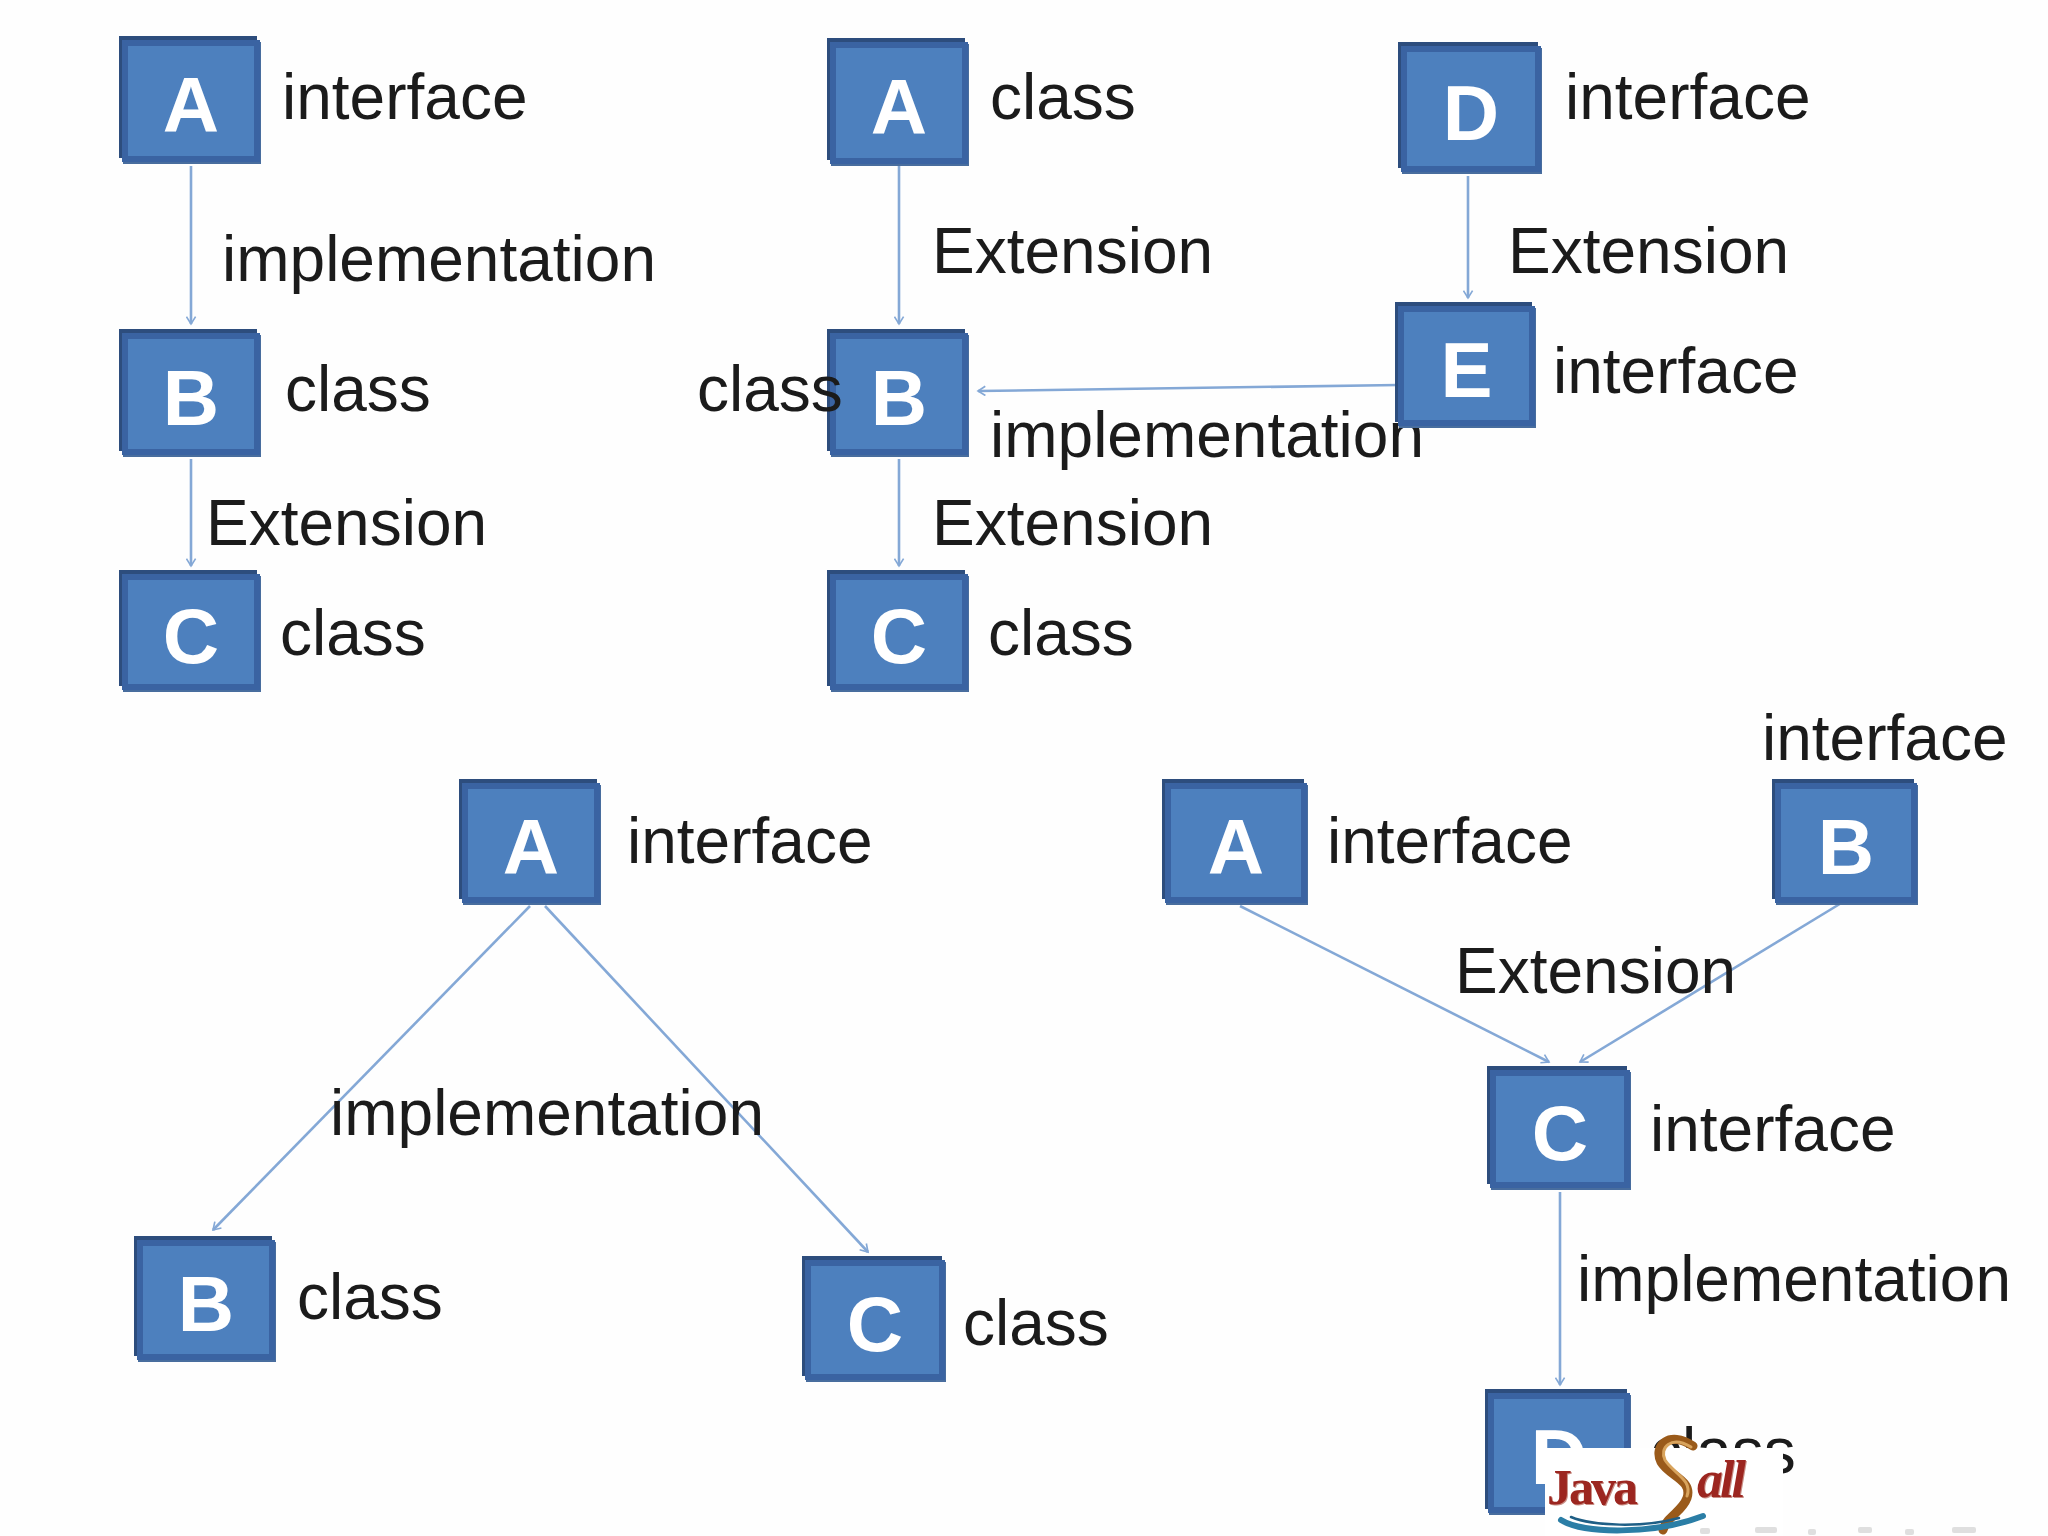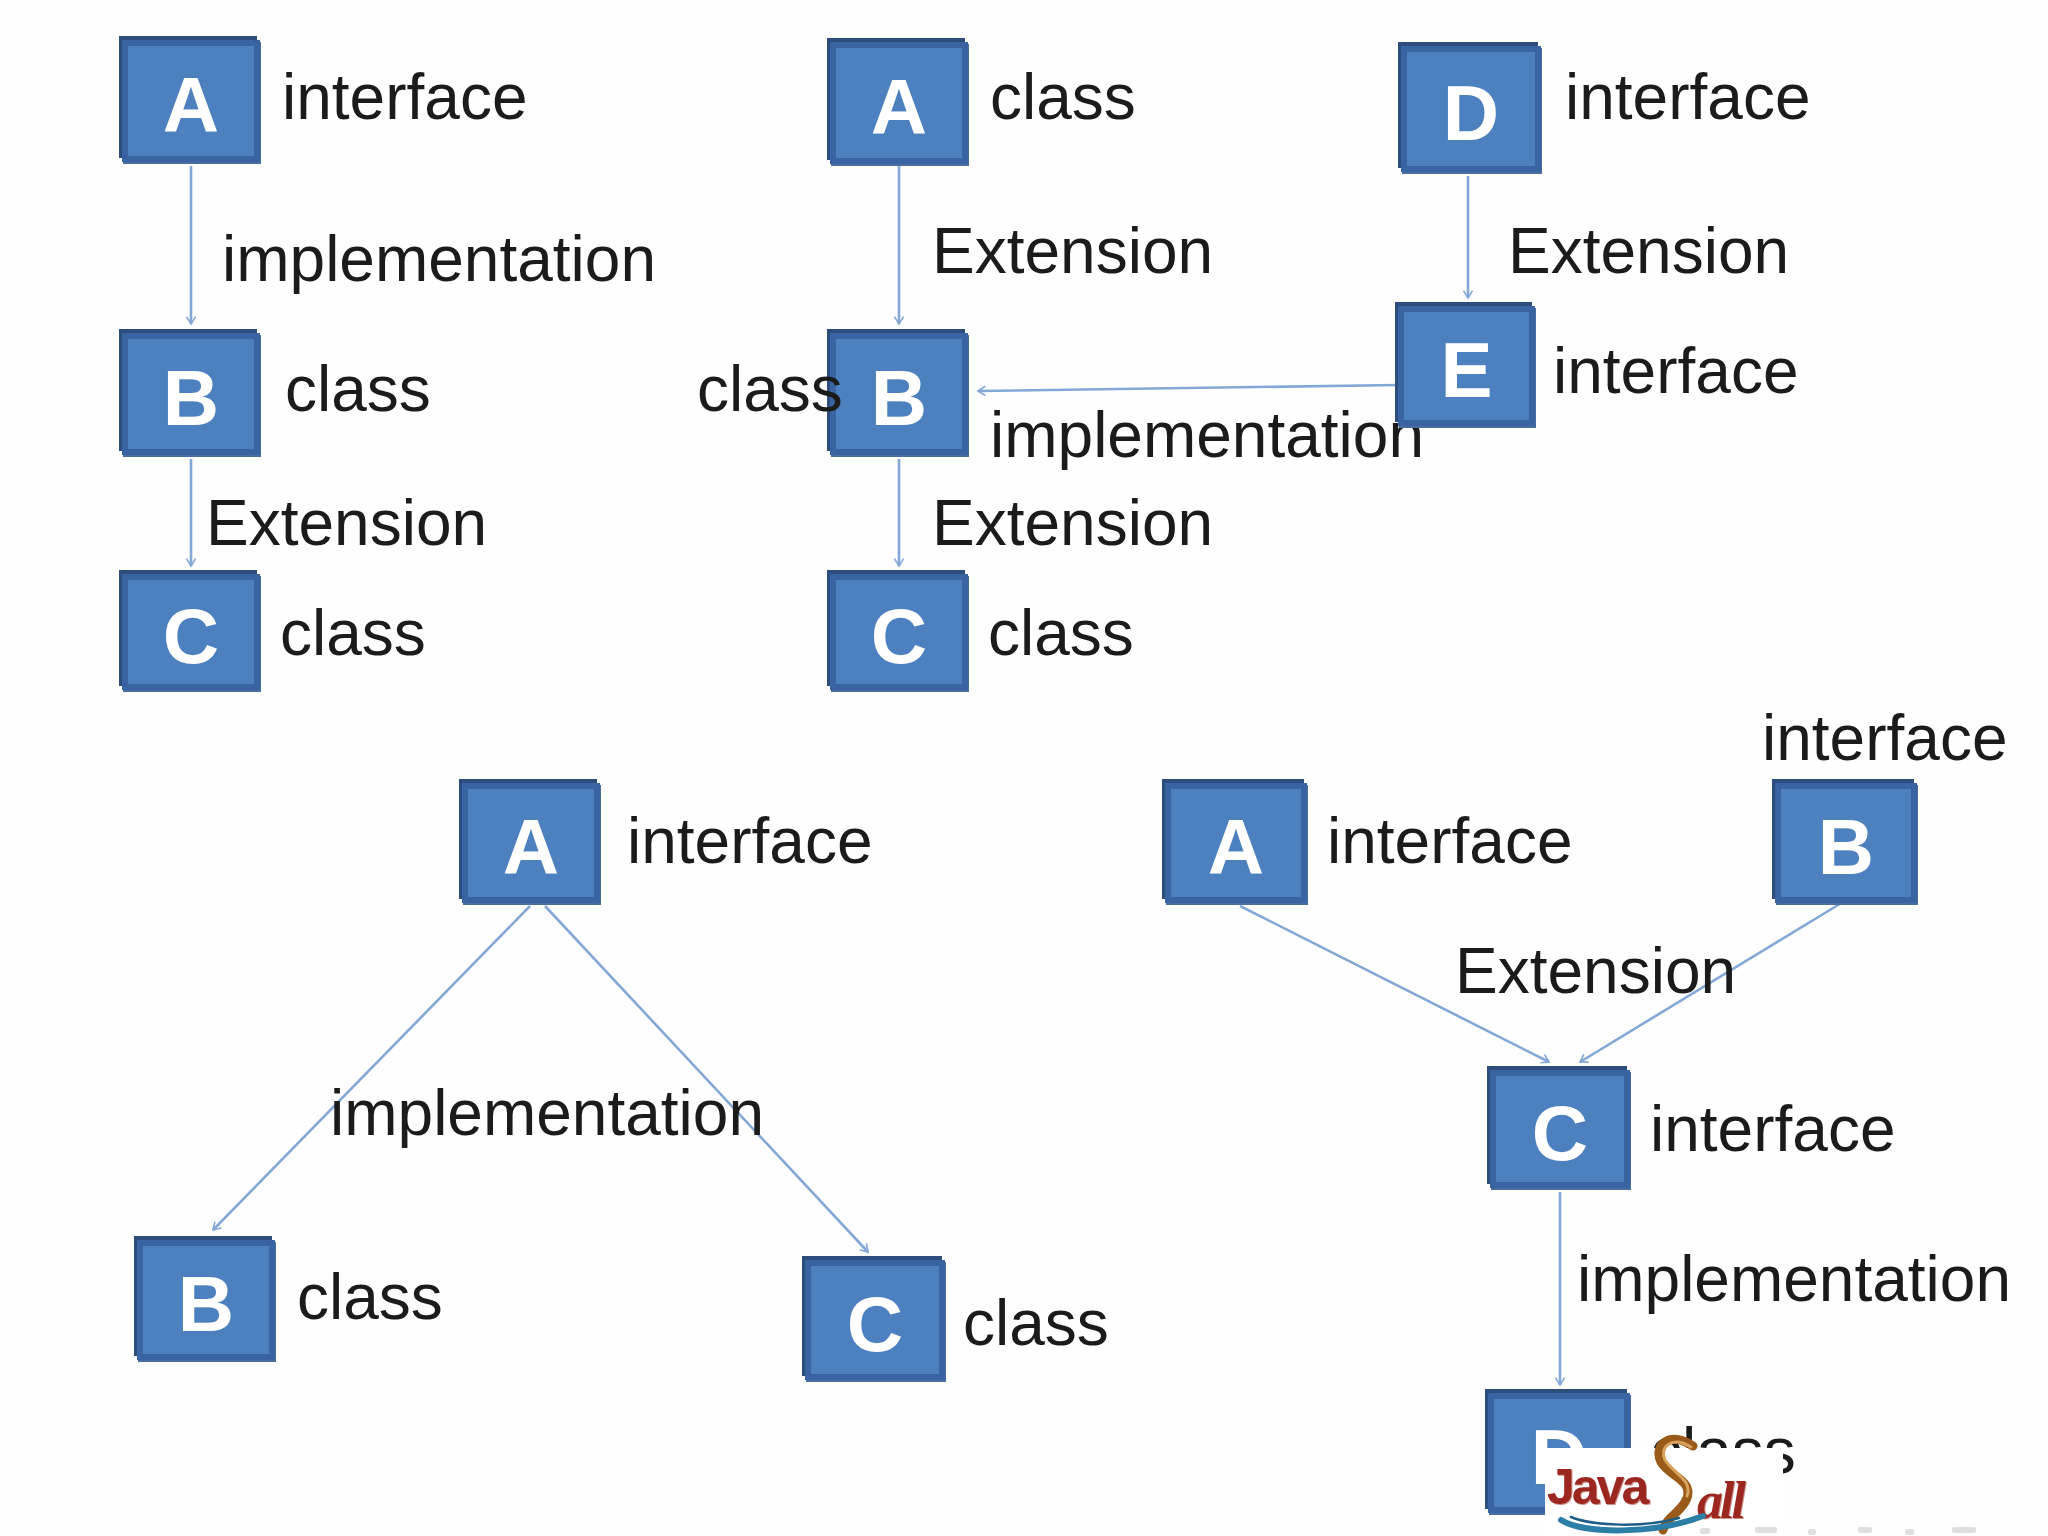--- a/index.html
+++ b/index.html
@@ -15,26 +15,26 @@
     color:#ffffff;font-weight:700;font-size:78px;line-height:1;
     padding-top:8px;
   }
   .lbl{
     position:absolute;color:#1b1b1b;font-size:64px;line-height:1.05;
     white-space:nowrap;letter-spacing:0px;
   }
   #connectors{position:absolute;left:0;top:0;width:2048px;height:1536px;}
   .logo{position:absolute;left:1545px;top:1448px;width:238px;height:88px;background:#ffffff;}
   .logo-java{
-    position:absolute;left:2px;top:10px;font-family:Liberation Sans, sans-serif;
+    position:absolute;left:2px;top:10px;font-family:Liberation Serif, serif;
     font-weight:700;font-size:50px;color:#9c2620;letter-spacing:-3px;
     text-shadow:1px 1px 0 #c98f86;
   }
   .logo-all{
-    position:absolute;left:152px;top:23px;font-family:"Liberation Serif",serif;
+    position:absolute;left:152px;top:2px;font-family:"Liberation Serif",serif;
     font-weight:700;font-style:italic;font-size:52px;color:#9c2620;letter-spacing:-3px;
     text-shadow:1px 1px 0 #c98f86;
     text-align:center;
   }
   .logo-swirl{position:absolute;left:104px;top:-16px;}
   .logo-swoosh{position:absolute;left:8px;top:60px;}
   .wm{position:absolute;background:#d2d2d2;height:6px;border-radius:2px;opacity:.7;}
 </style>
 </head>
 <body>

